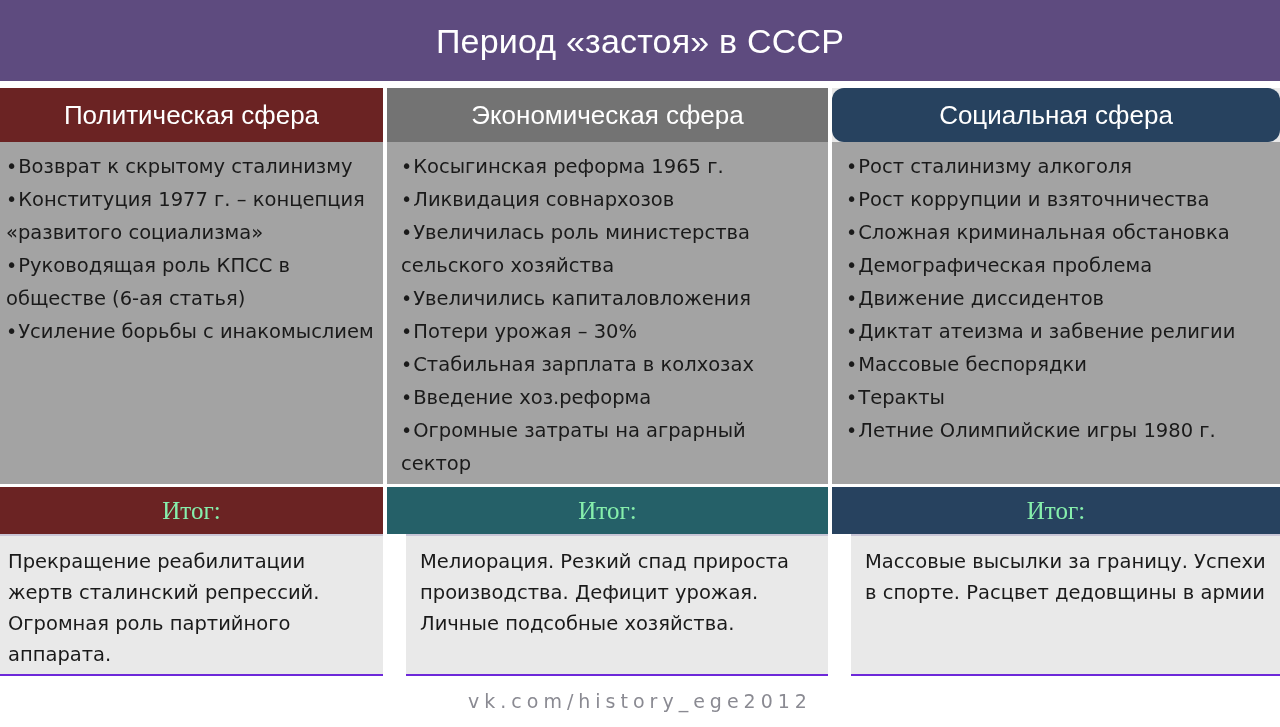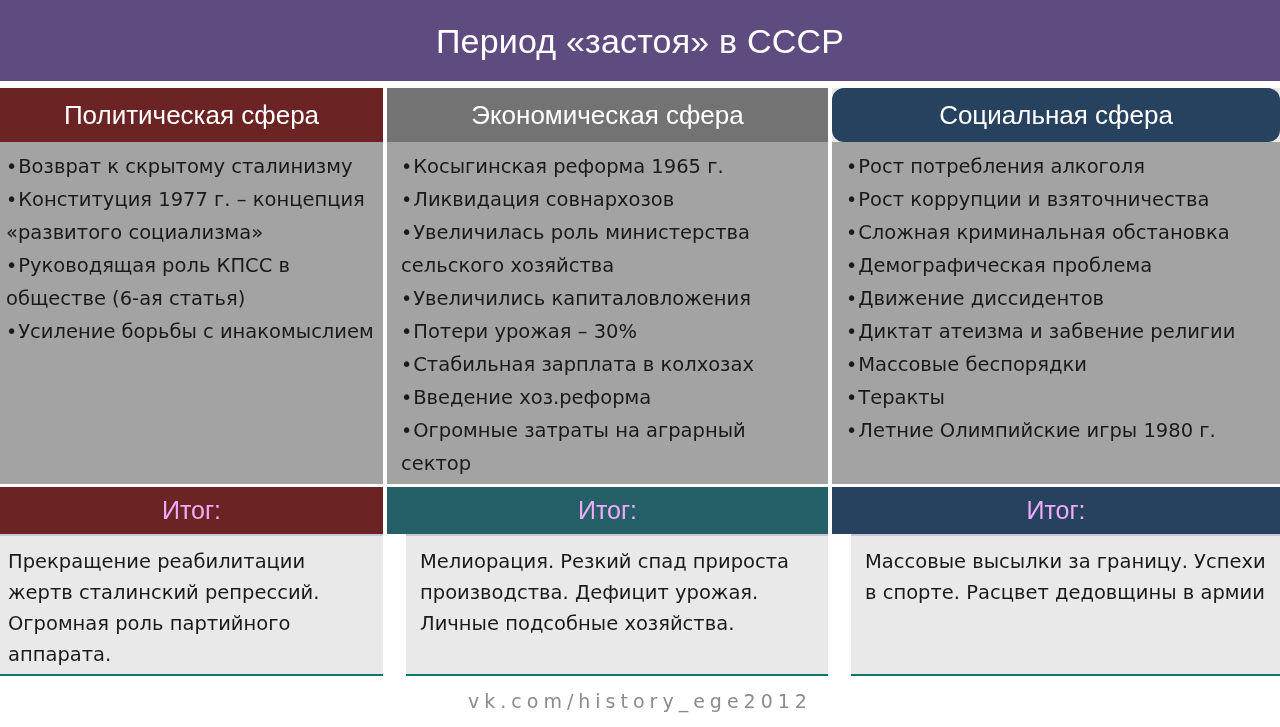--- a/index.html
+++ b/index.html
@@ -104,39 +104,39 @@
 
   .row-gap {
     background: #FFFFFF;
     grid-column: 1 / -1;
   }
 
   .itog {
     display: flex;
     align-items: center;
     justify-content: center;
-    color: #f0abfc;
+    color: #86efac;
     font-size: 25px;
     line-height: 1;
-    font-family: Liberation Sans, sans-serif;
+    font-family: Liberation Serif, serif;
   }
   .itog-pol { background: #6B2323; }
   .itog-eco { background: #256068; }
   .itog-soc { background: #27425F; }
 
   .concl {
     background: #E9E9E9;
     padding: 10px 10px 4px 8px;
     box-sizing: border-box;
     color: #1A1A1A;
     font-size: 19.5px;
     line-height: 31px;
     font-family: "DejaVu Sans", "Liberation Sans", sans-serif;
     border-top: 2px solid #C9C6D6;
-    border-bottom: 2px solid #0f766e;
+    border-bottom: 2px solid #6d28d9;
     overflow: hidden;
   }
   .concl.pad-left-wide { padding-left: 14px; margin-left: 19px; }
 
   
   .footer {
     position: absolute;
     left: 0;
     top: 684px;
     width: 1280px;
@@ -193,21 +193,21 @@
         <li>Увеличились капиталовложения</li>
         <li>Потери урожая – 30%</li>
         <li>Стабильная зарплата в колхозах</li>
         <li>Введение хоз.реформа</li>
         <li>Огромные затраты на аграрный сектор</li>
       </ul>
     </div>
     <div class="gutter-v"></div>
     <div class="cell-body pad-left-wide">
       <ul class="bullets">
-        <li>Рост потребления алкоголя</li>
+        <li>Рост сталинизму алкоголя</li>
         <li>Рост коррупции и взяточничества</li>
         <li>Сложная криминальная обстановка</li>
         <li>Демографическая проблема</li>
         <li>Движение диссидентов</li>
         <li>Диктат атеизма и забвение религии</li>
         <li>Массовые беспорядки</li>
         <li>Теракты</li>
         <li>Летние Олимпийские  игры 1980 г.</li>
       </ul>
     </div>

